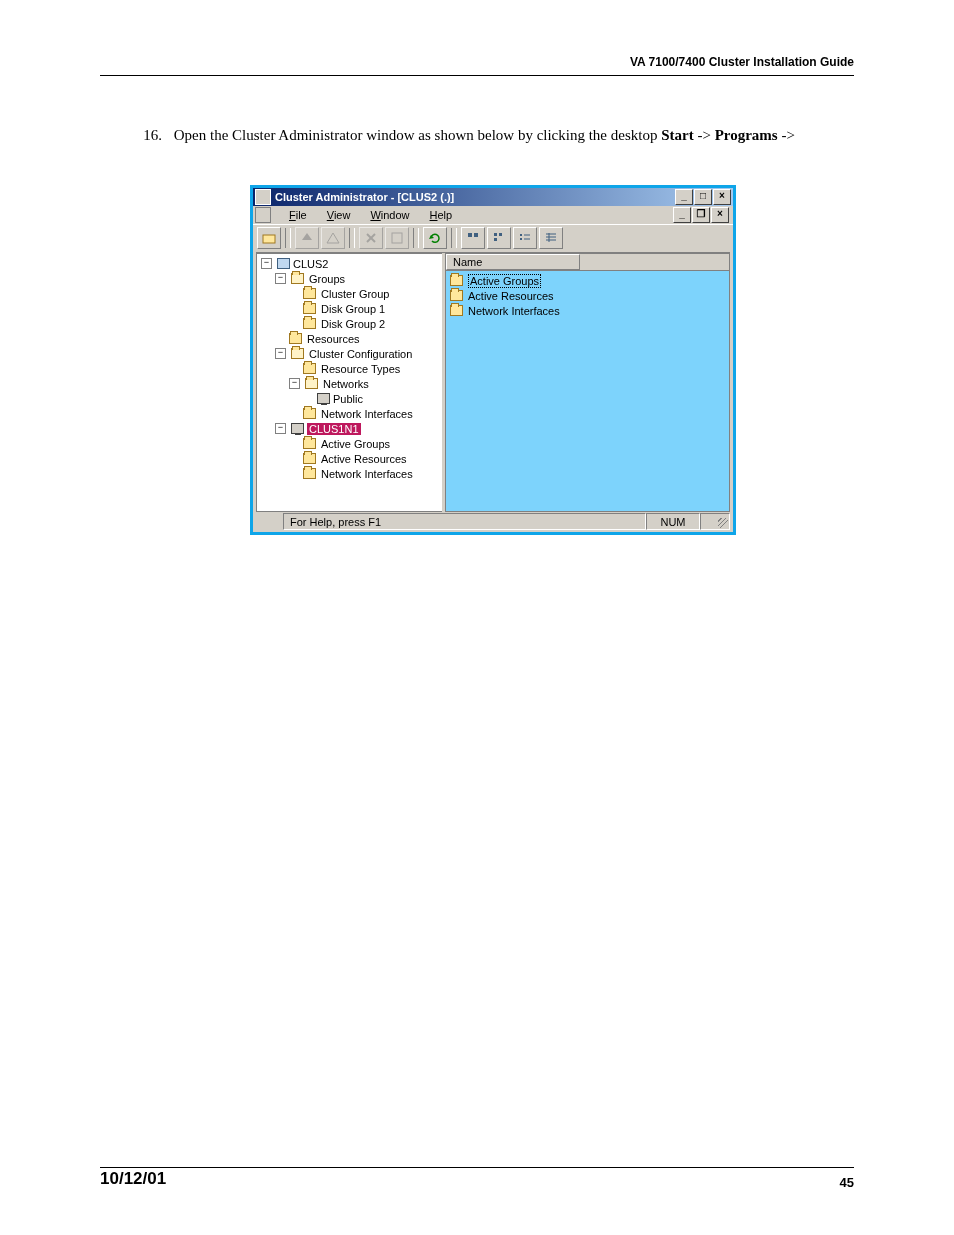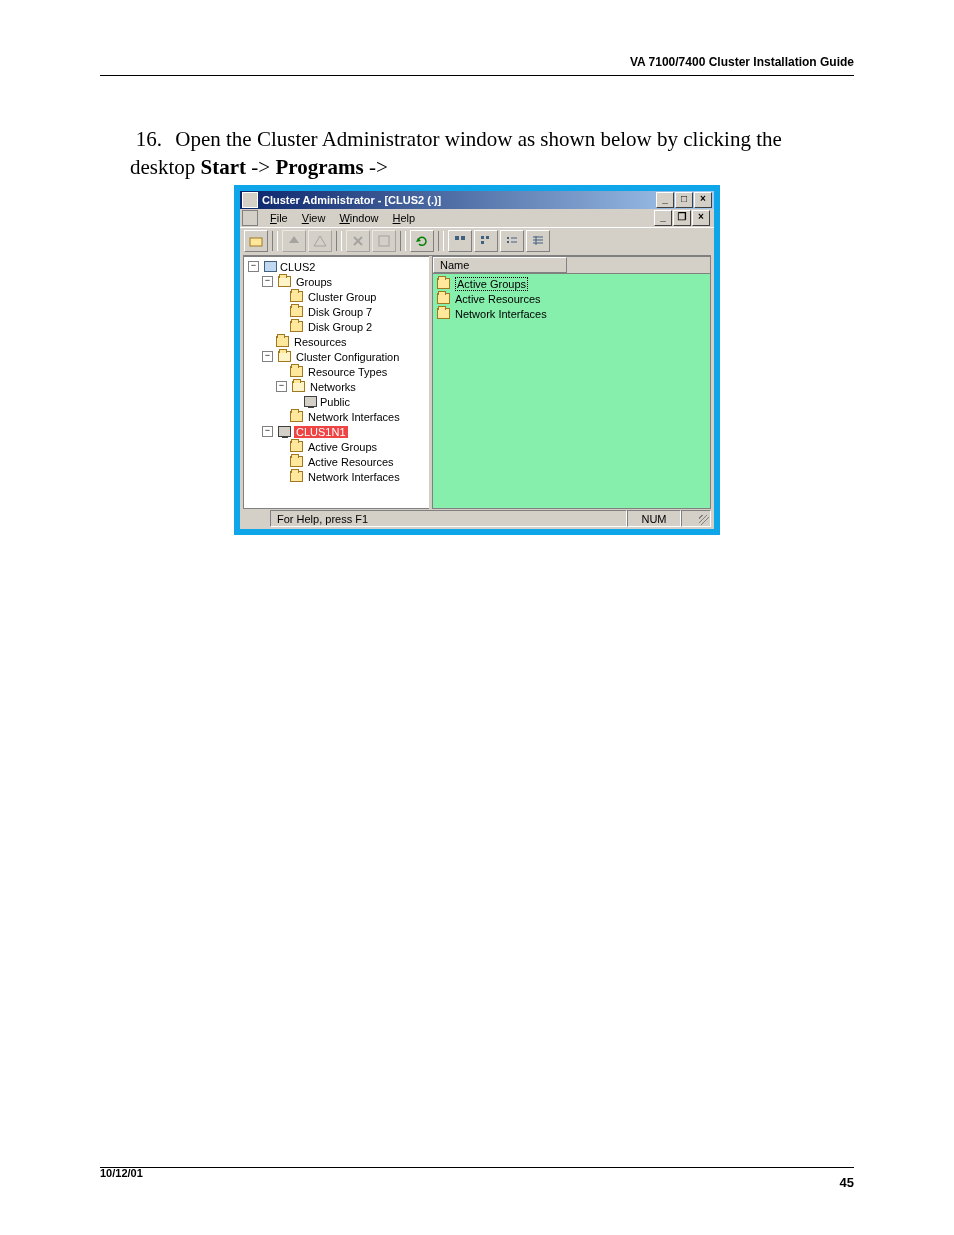--- a/index.html
+++ b/index.html
@@ -31,21 +31,21 @@
     position: absolute;
     top: 75px;
     left: 100px;
     right: 100px;
     border-top: 1.5px solid #000;
   }
   .body-text {
     position: absolute;
     left: 130px;
     right: 104px;
-    font-size: 21px;
+    font-size: 15px;
     line-height: 1.35;
   }
   .step16 { top: 125px; }
   .step17 { top: 565px; }
   .step-num {
     display: inline-block;
     width: 32px;
     text-align: right;
     margin-right: 8px;
   }
@@ -53,25 +53,25 @@
     display: inline;
   }
   .step-cont {
     margin-left: 40px;
   }
 
   
   .cluswin {
     position: absolute;
     top: 185px;
-    left: 234px;
+    left: 250px;
     width: 486px;
     height: 350px;
     background: #d4d0c8;
-    border: 6px solid #0ea5e9;
+    border: 3px solid #0ea5e9;
     font-family: Tahoma, Arial, sans-serif;
     font-size: 11px;
     box-sizing: border-box;
   }
   .titlebar {
     height: 18px;
     background: linear-gradient(to right, #0a246a, #a6caf0);
     color: #fff;
     display: flex;
     align-items: center;
@@ -103,21 +103,21 @@
     line-height: 12px;
     text-align: center;
     font-weight: bold;
     color: #000;
   }
   .menubar {
     height: 18px;
     display: flex;
     align-items: center;
     padding: 0 2px;
-    gap: 2px;
+    gap: 8px;
   }
   .micon {
     width: 14px; height: 14px;
     background: #d4d0c8;
     border: 1px solid #808080;
     margin-right: 4px;
   }
   .mitem {
     padding: 1px 6px;
   }
@@ -171,21 +171,21 @@
   }
   .splitter {
     width: 3px;
     background: #d4d0c8;
   }
   .listpane {
     flex: 1;
     display: flex;
     flex-direction: column;
     border: 1px solid #808080;
-    background: #86efac;
+    background: #7dd3fc;
     box-sizing: border-box;
   }
   .listhdr {
     height: 16px;
     background: #d4d0c8;
     border-bottom: 1px solid #808080;
     display: flex;
   }
   .listhdr .col {
     padding: 1px 6px;
@@ -251,21 +251,21 @@
   }
   .expander.blank { border: none; background: transparent; }
   .nodeicon {
     width: 13px; height: 11px;
     background: #c0d8f0;
     border: 1px solid #406080;
     box-sizing: border-box;
     flex: 0 0 auto;
   }
   .tn.sel .tlabel {
-    background: #ef4444;
+    background: #be185d;
     color: #fff;
     padding: 0 2px;
   }
   .neticon {
     width: 13px; height: 11px;
     background: #d4d0c8;
     border: 1px solid #404040;
     box-sizing: border-box;
     flex: 0 0 auto;
     position: relative;
@@ -315,25 +315,25 @@
   
   .footer-rule {
     position: absolute;
     bottom: 67px;
     left: 100px;
     right: 100px;
     border-top: 1.5px solid #000;
   }
   .footer-left {
     position: absolute;
-    bottom: 56px;
+    bottom: 46px;
     left: 100px;
     font-family: Arial, Helvetica, sans-serif;
     font-weight: bold;
-    font-size: 11px;
+    font-size: 17px;
   }
   .footer-right {
     position: absolute;
     bottom: 45px;
     right: 100px;
     font-family: Arial, Helvetica, sans-serif;
     font-weight: bold;
     font-size: 13px;
   }
 </style>
@@ -462,21 +462,21 @@
                       <div class="tn">
                         <div class="expander blank"></div>
                         <div class="folder"></div>
                         <span class="tlabel">Cluster Group</span>
                       </div>
                     </li>
                   <li>
                       <div class="tn">
                         <div class="expander blank"></div>
                         <div class="folder"></div>
-                        <span class="tlabel">Disk Group 7</span>
+                        <span class="tlabel">Disk Group 1</span>
                       </div>
                     </li>
                   <li>
                       <div class="tn">
                         <div class="expander blank"></div>
                         <div class="folder"></div>
                         <span class="tlabel">Disk Group 2</span>
                       </div>
                     </li>
                 </ul>

